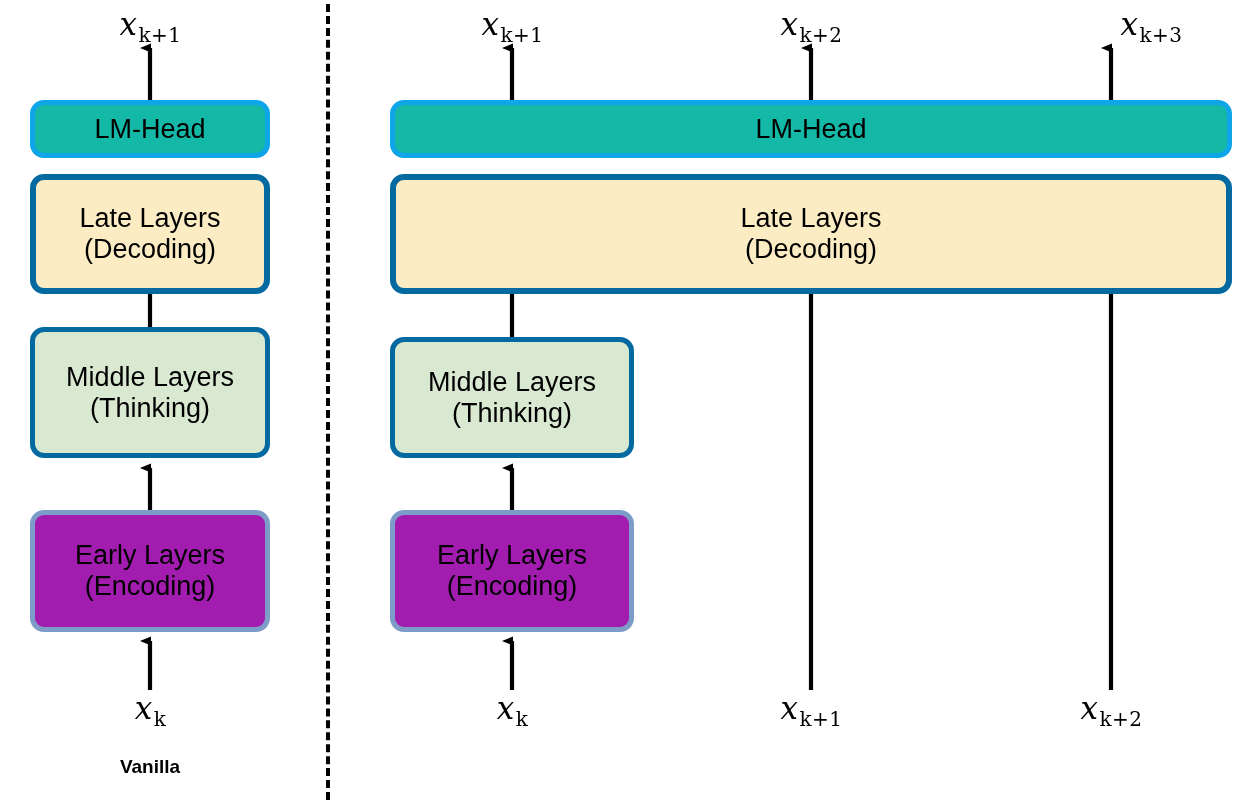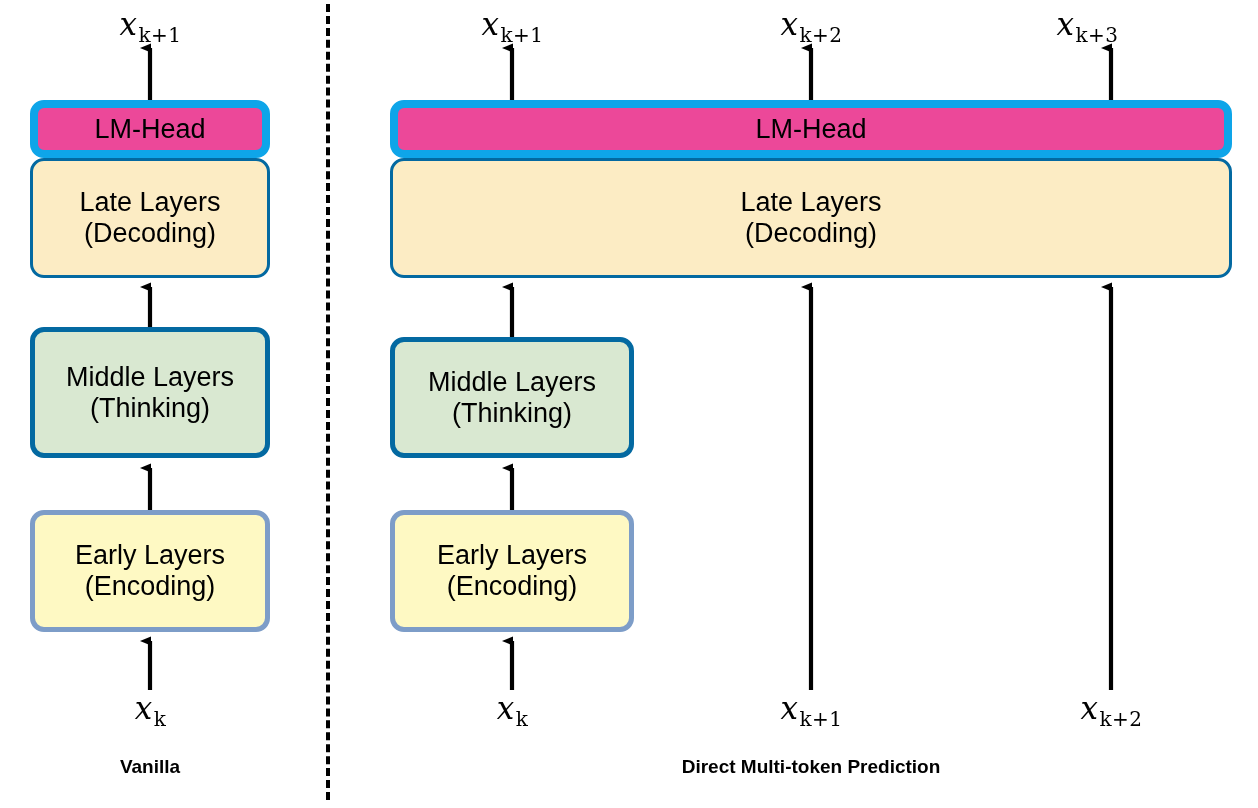--- a/index.html
+++ b/index.html
@@ -7,24 +7,24 @@
        font-family:"Liberation Sans",sans-serif;color:#000;}
   .stage{position:absolute;left:0;top:0;width:1258px;height:808px;}
 
   
   .box{position:absolute;box-sizing:border-box;display:flex;
        align-items:center;justify-content:center;text-align:center;
        border-radius:14px;line-height:1.14;}
   .box .lbl{display:block;}
   .box .lbl .l2{display:block;}
 
-  .box-lmhead{background:#ec4899;border:8px solid #0ea5e9;}
-  .box-late  {background:#fcecc4;border:3px solid #0369a1;}
+  .box-lmhead{background:#14b8a6;border:5px solid #0ea5e9;}
+  .box-late  {background:#fcecc4;border:6px solid #0369a1;margin-top:16px;}
   .box-mid   {background:#d9e8d1;border:5px solid #0369a1;}
-  .box-early {background:#fef9c3;border:5px solid #7d9dc8;}
+  .box-early {background:#a21caf;border:5px solid #7d9dc8;}
 
   
   .arrows{position:absolute;left:0;top:0;width:1258px;height:808px;
           pointer-events:none;}
 
   
   .mathtok{position:absolute;font-family:"DejaVu Serif",serif;
            font-style:italic;font-size:31px;white-space:nowrap;
            transform:translateX(-50%);letter-spacing:0.5px;}
   .mathtok .sub{font-size:20px;font-style:normal;
@@ -137,29 +137,28 @@
       <span class="l2">(Encoding)</span>
     </span>
   </div>
 
   <div class="mathtok" style="left:512px;top:6px;">
     <span>x</span><span class="sub">k+1</span>
   </div>
   <div class="mathtok" style="left:811px;top:6px;">
     <span>x</span><span class="sub">k+2</span>
   </div>
-  <div class="mathtok" style="left:1087px;top:6px;">
+  <div class="mathtok" style="left:1151px;top:6px;">
     <span>x</span><span class="sub">k+3</span>
   </div>
 
   <div class="mathtok" style="left:512px;top:690px;">
     <span>x</span><span class="sub">k</span>
   </div>
   <div class="mathtok" style="left:811px;top:690px;">
     <span>x</span><span class="sub">k+1</span>
   </div>
   <div class="mathtok" style="left:1111px;top:690px;">
     <span>x</span><span class="sub">k+2</span>
   </div>
 
-  <div class="caption" style="left:811px;top:756px;">Direct Multi-token Prediction</div>
 
 </div>
 
 </body></html>

